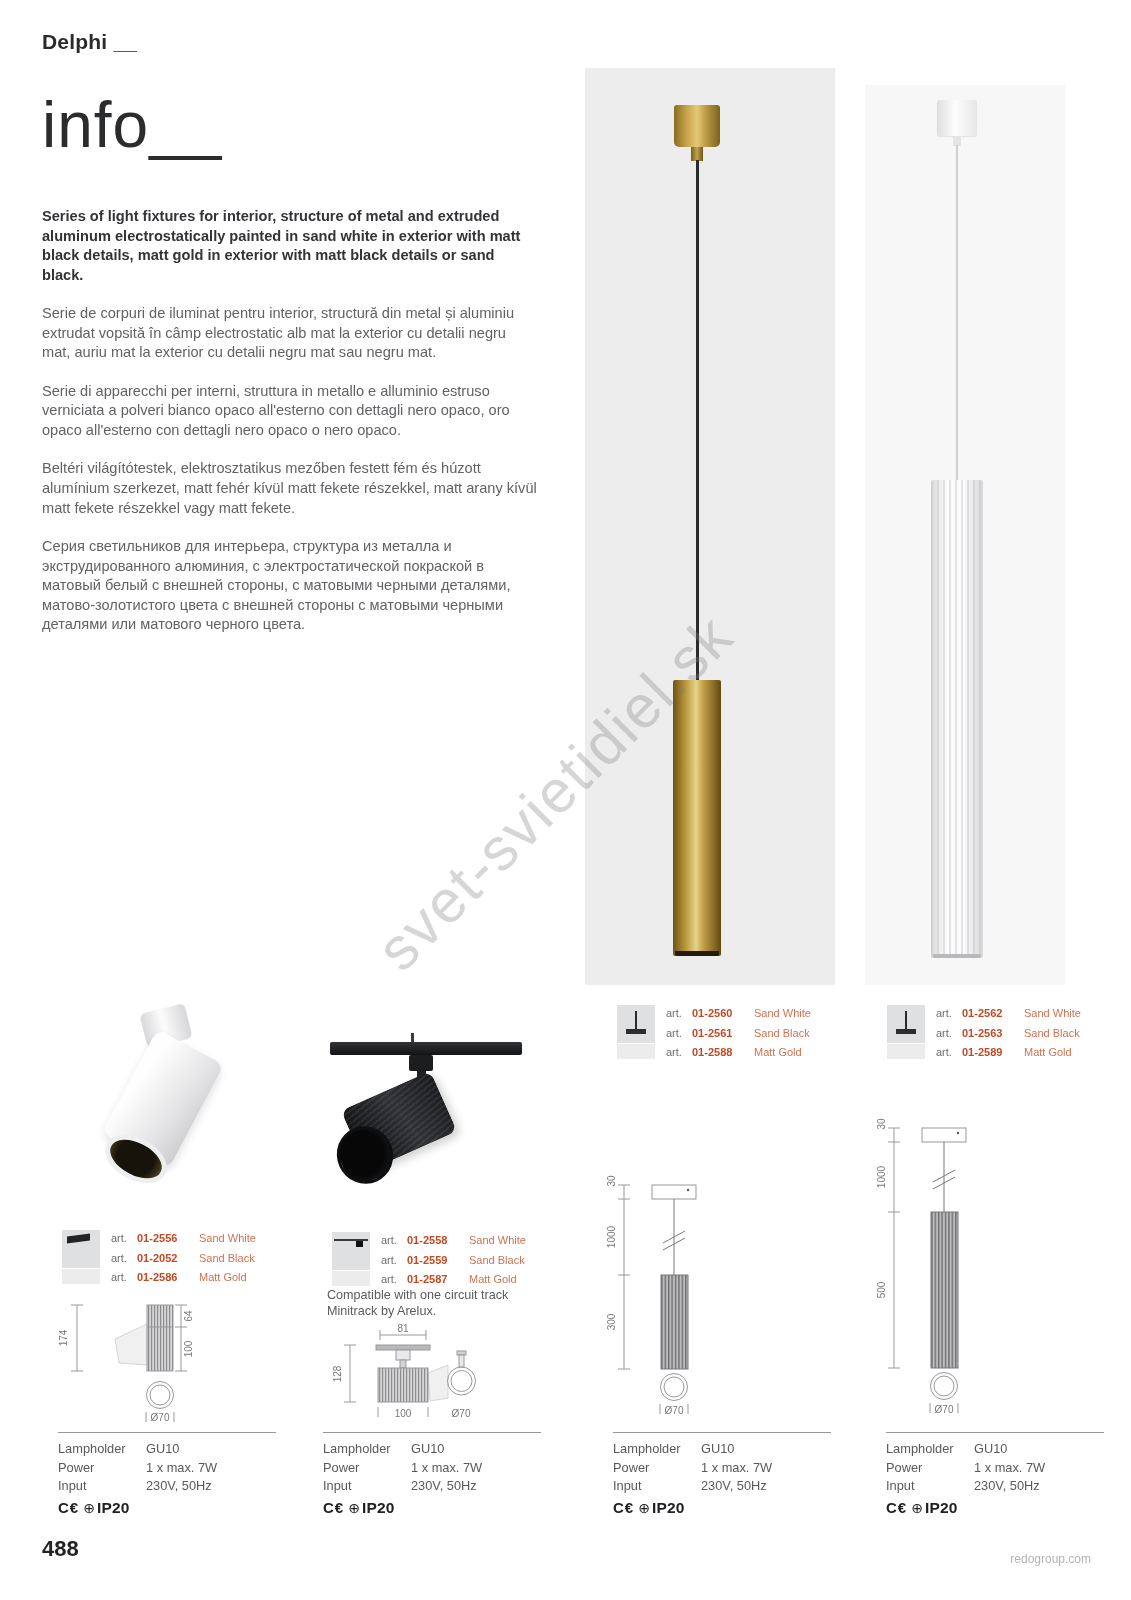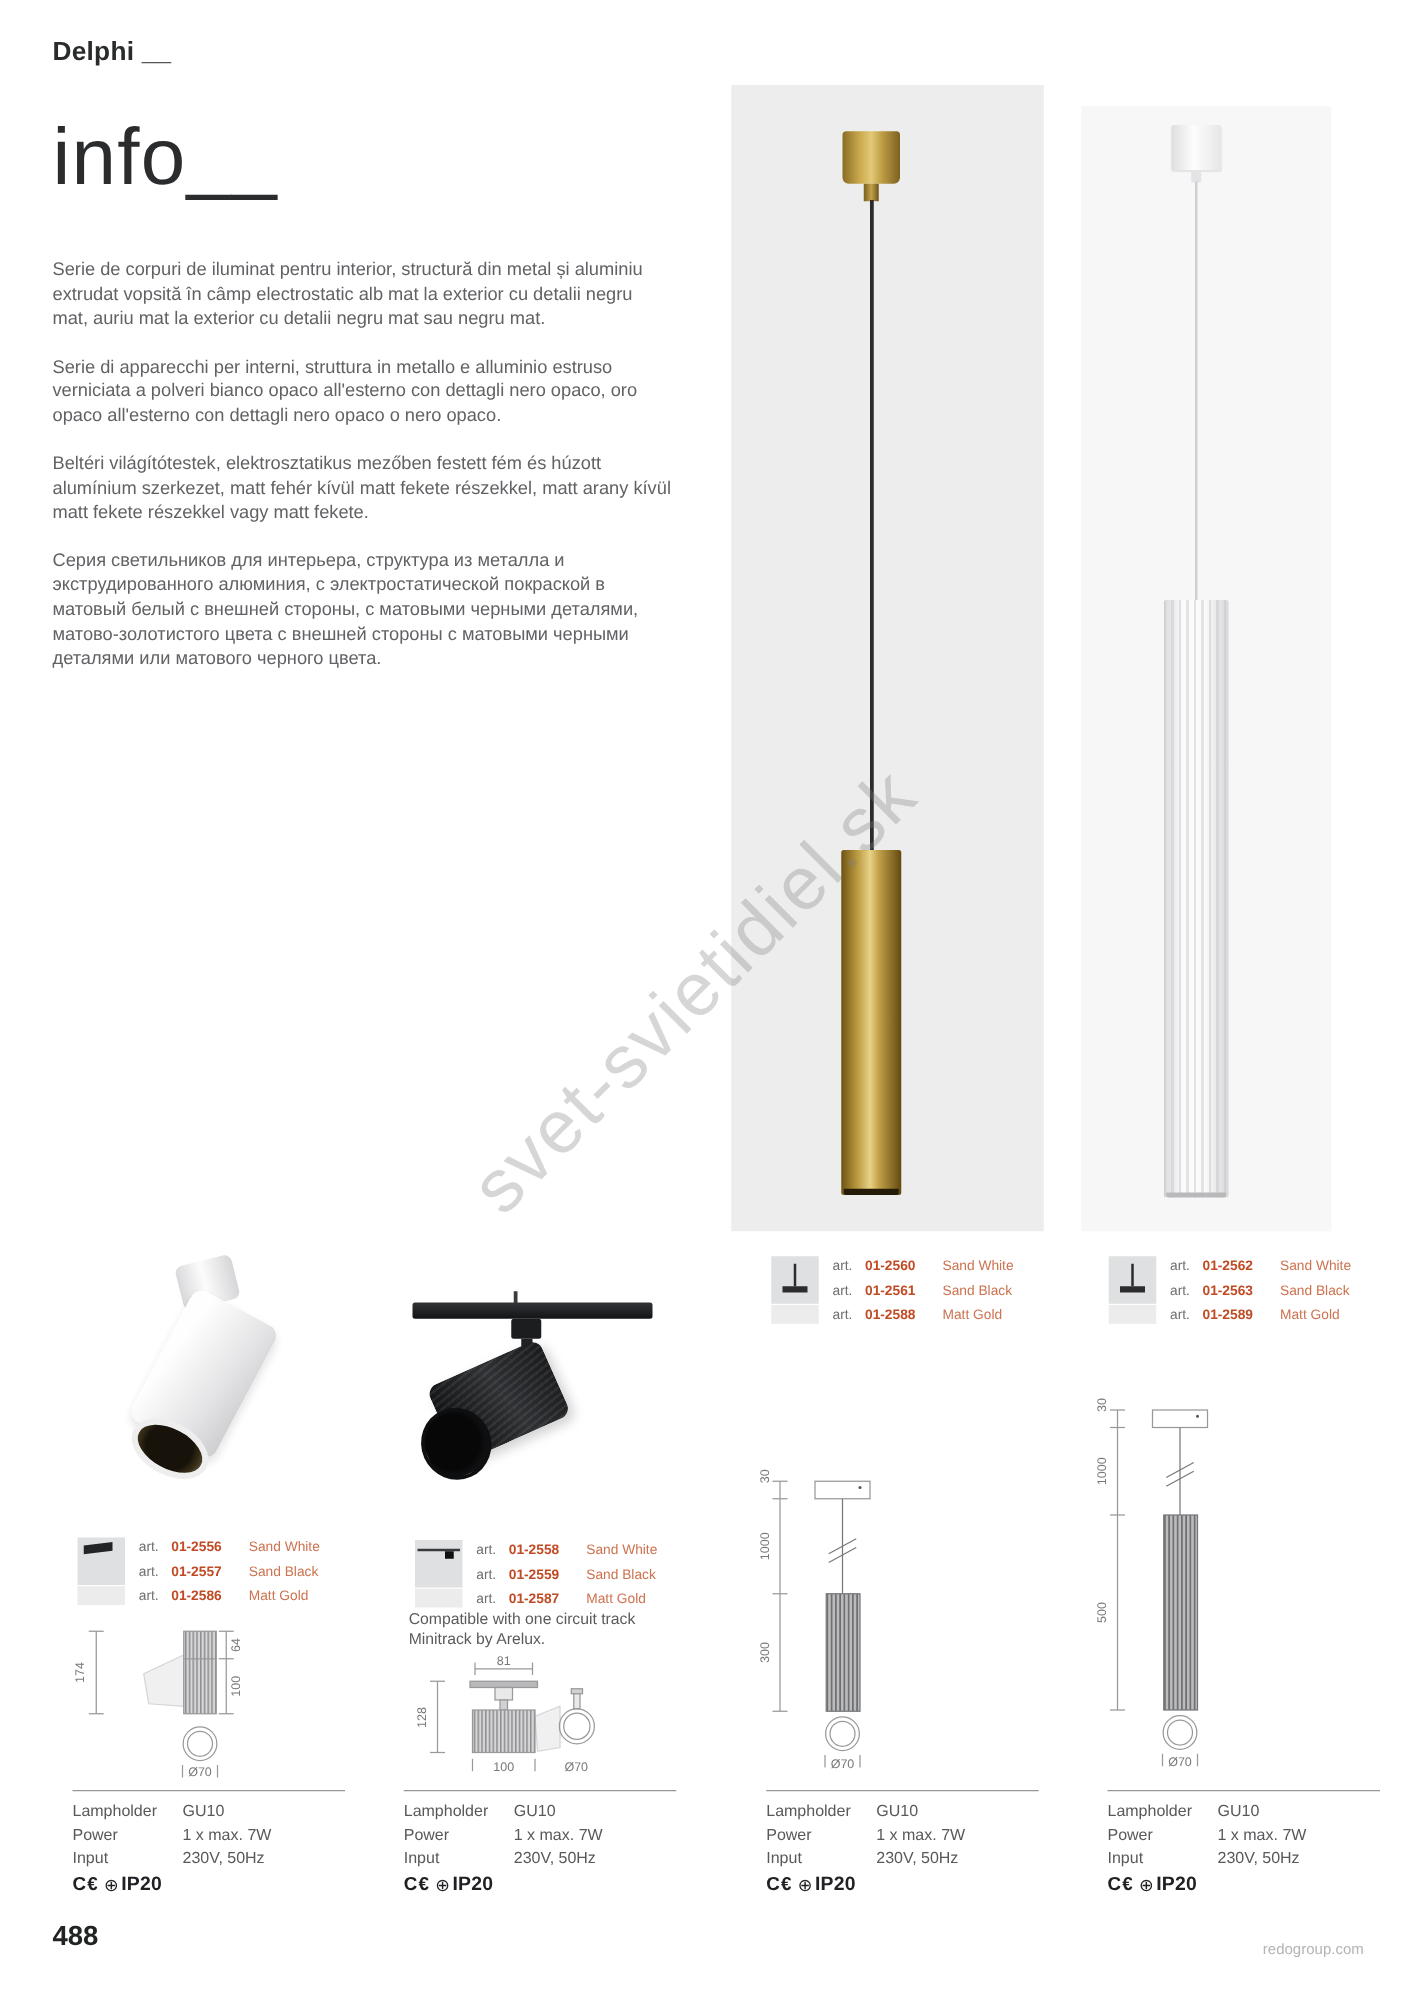--- a/index.html
+++ b/index.html
@@ -100,20 +100,21 @@
 </style>
 </head>
 <body>
 
 <div class="page">
 
   <div class="brand">Delphi __</div>
   <div class="info-title">info__</div>
 
   <div class="descriptions">
+    <p class="en">Series of light fixtures for interior, structure of metal and extruded aluminum electrostatically painted in sand white in exterior with matt black details, matt gold in exterior with matt black details or sand black.</p>
     <p>Serie de corpuri de iluminat pentru interior, structură din metal și aluminiu extrudat vopsită în câmp electrostatic alb mat la exterior cu detalii negru mat, auriu mat la exterior cu detalii negru mat sau negru mat.</p>
     <p>Serie di apparecchi per interni, struttura in metallo e alluminio estruso verniciata a polveri bianco opaco all'esterno con dettagli nero opaco, oro opaco all'esterno con dettagli nero opaco o nero opaco.</p>
     <p>Beltéri világítótestek, elektrosztatikus mezőben festett fém és húzott alumínium szerkezet, matt fehér kívül matt fekete részekkel, matt arany kívül matt fekete részekkel vagy matt fekete.</p>
     <p>Серия светильников для интерьера, структура из металла и экструдированного алюминия, с электростатической покраской в матовый белый с внешней стороны, с матовыми черными деталями, матово-золотистого цвета с внешней стороны с матовыми черными деталями или матового черного цвета.</p>
   </div>
 
   <div class="photo photo-gold">
     <div class="pg-canopy"></div>
     <div class="pg-stem"></div>
     <div class="pg-cable"></div>
@@ -150,21 +151,21 @@
       <div class="t-bottom"></div>
     </div>
     <div class="art-rows">
       <div class="art-row">
         <span class="art-lbl">art.</span>
         <span class="art-num">01-2556</span>
         <span class="art-fin">Sand White</span>
       </div>
       <div class="art-row">
         <span class="art-lbl">art.</span>
-        <span class="art-num">01-2557</span>
+        <span class="art-num">01-2052</span>
         <span class="art-fin">Sand Black</span>
       </div>
       <div class="art-row">
         <span class="art-lbl">art.</span>
         <span class="art-num">01-2586</span>
         <span class="art-fin">Matt Gold</span>
       </div>
     </div>
   </div>
 

